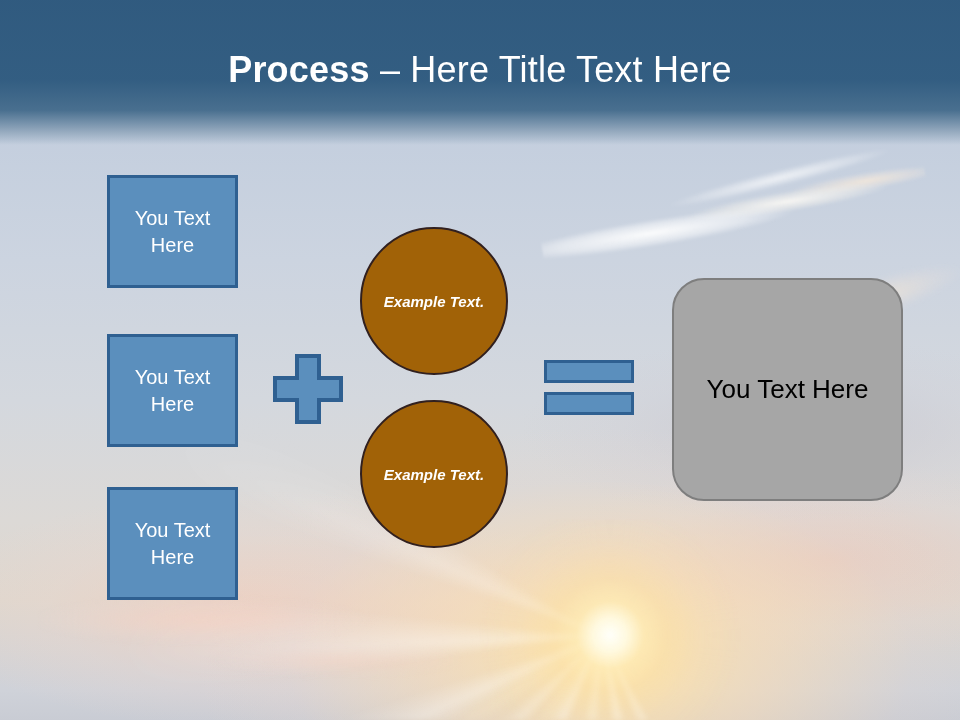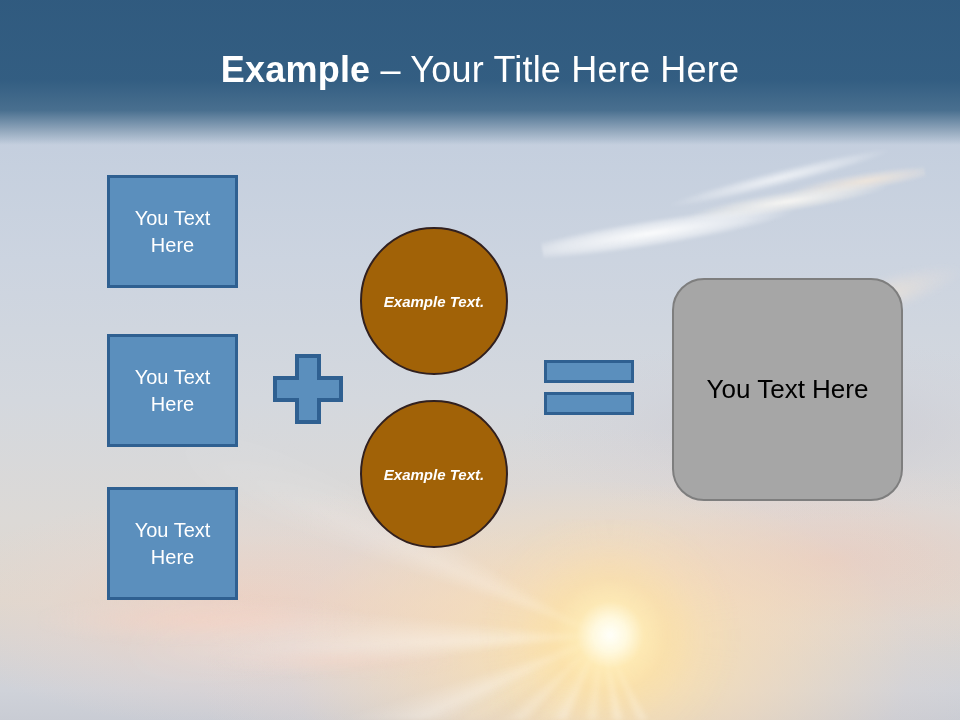--- a/index.html
+++ b/index.html
@@ -230,21 +230,21 @@
   <div class="cloud-lowleft"></div>
   <div class="rays"></div>
   <div class="rays2"></div>
   <div class="sun-core"></div>
   <div class="cloud-right"></div>
   <div class="cloud-streak"></div>
   <div class="cloud-streak2"></div>
 
   <div class="header-band"></div>
   <div class="slide-title">
-    <span class="bold">Example</span><span> – Your Title Here Here</span>
+    <span class="bold">Process</span><span> – Here Title Text Here</span>
   </div>
 
   <div class="blue-box" id="box1">
     <span class="bx-label">You Text Here</span>
   </div>
   <div class="blue-box" id="box2">
     <span class="bx-label">You Text Here</span>
   </div>
   <div class="blue-box" id="box3">
     <span class="bx-label">You Text Here</span>

